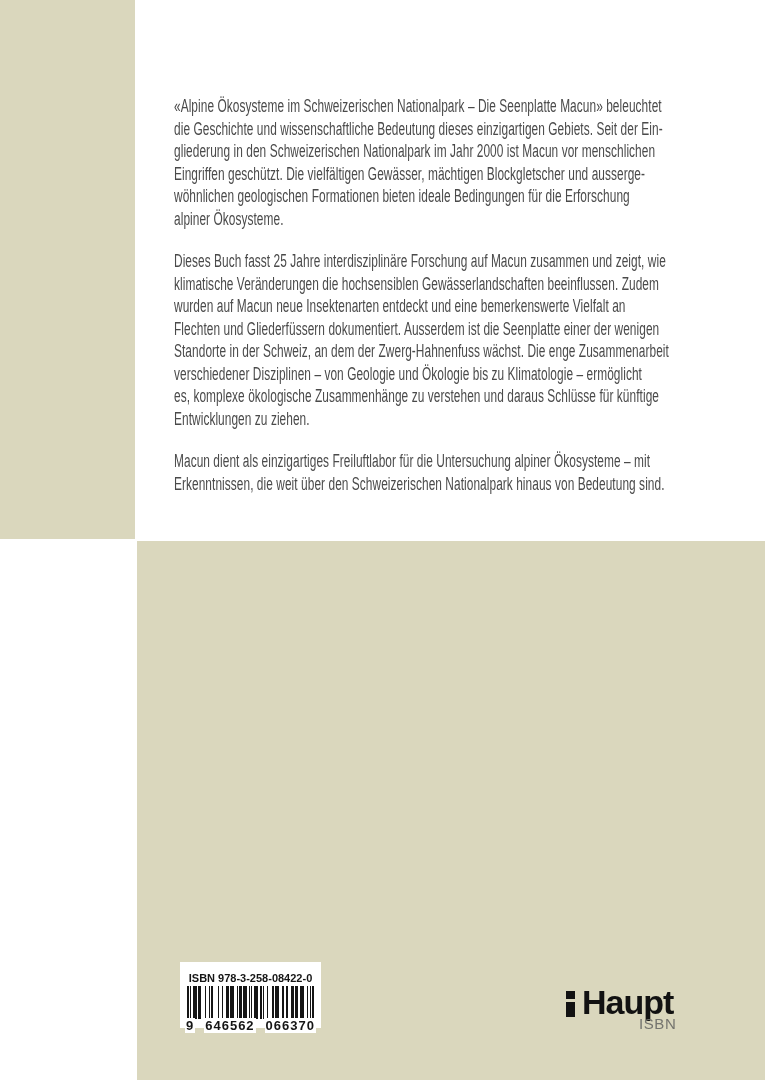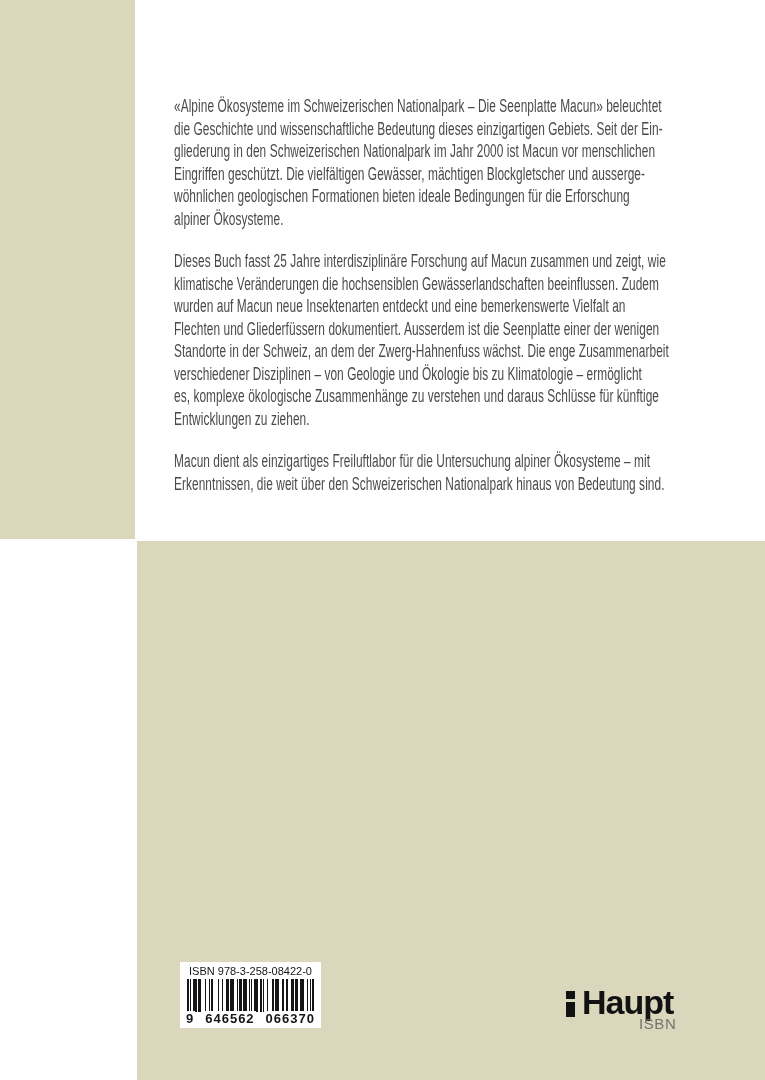--- a/index.html
+++ b/index.html
@@ -45,25 +45,25 @@
   .barcode-box {
     position: absolute;
     left: 180px;
     top: 962px;
     width: 141px;
     height: 66px;
     background: #ffffff;
     text-align: center;
   }
   .isbn-label {
-    font-weight: normal;
+    font-weight: bold;
     font-size: 11px;
     letter-spacing: 0px;
     color: #151515;
-    padding-top: 3px;
+    padding-top: 10px;
     white-space: nowrap;
   }
   .ean-bars {
     display: flex;
     justify-content: center;
     align-items: flex-start;
     height: 38px;
     margin-top: 2px;
     padding: 0 6px;
   }

